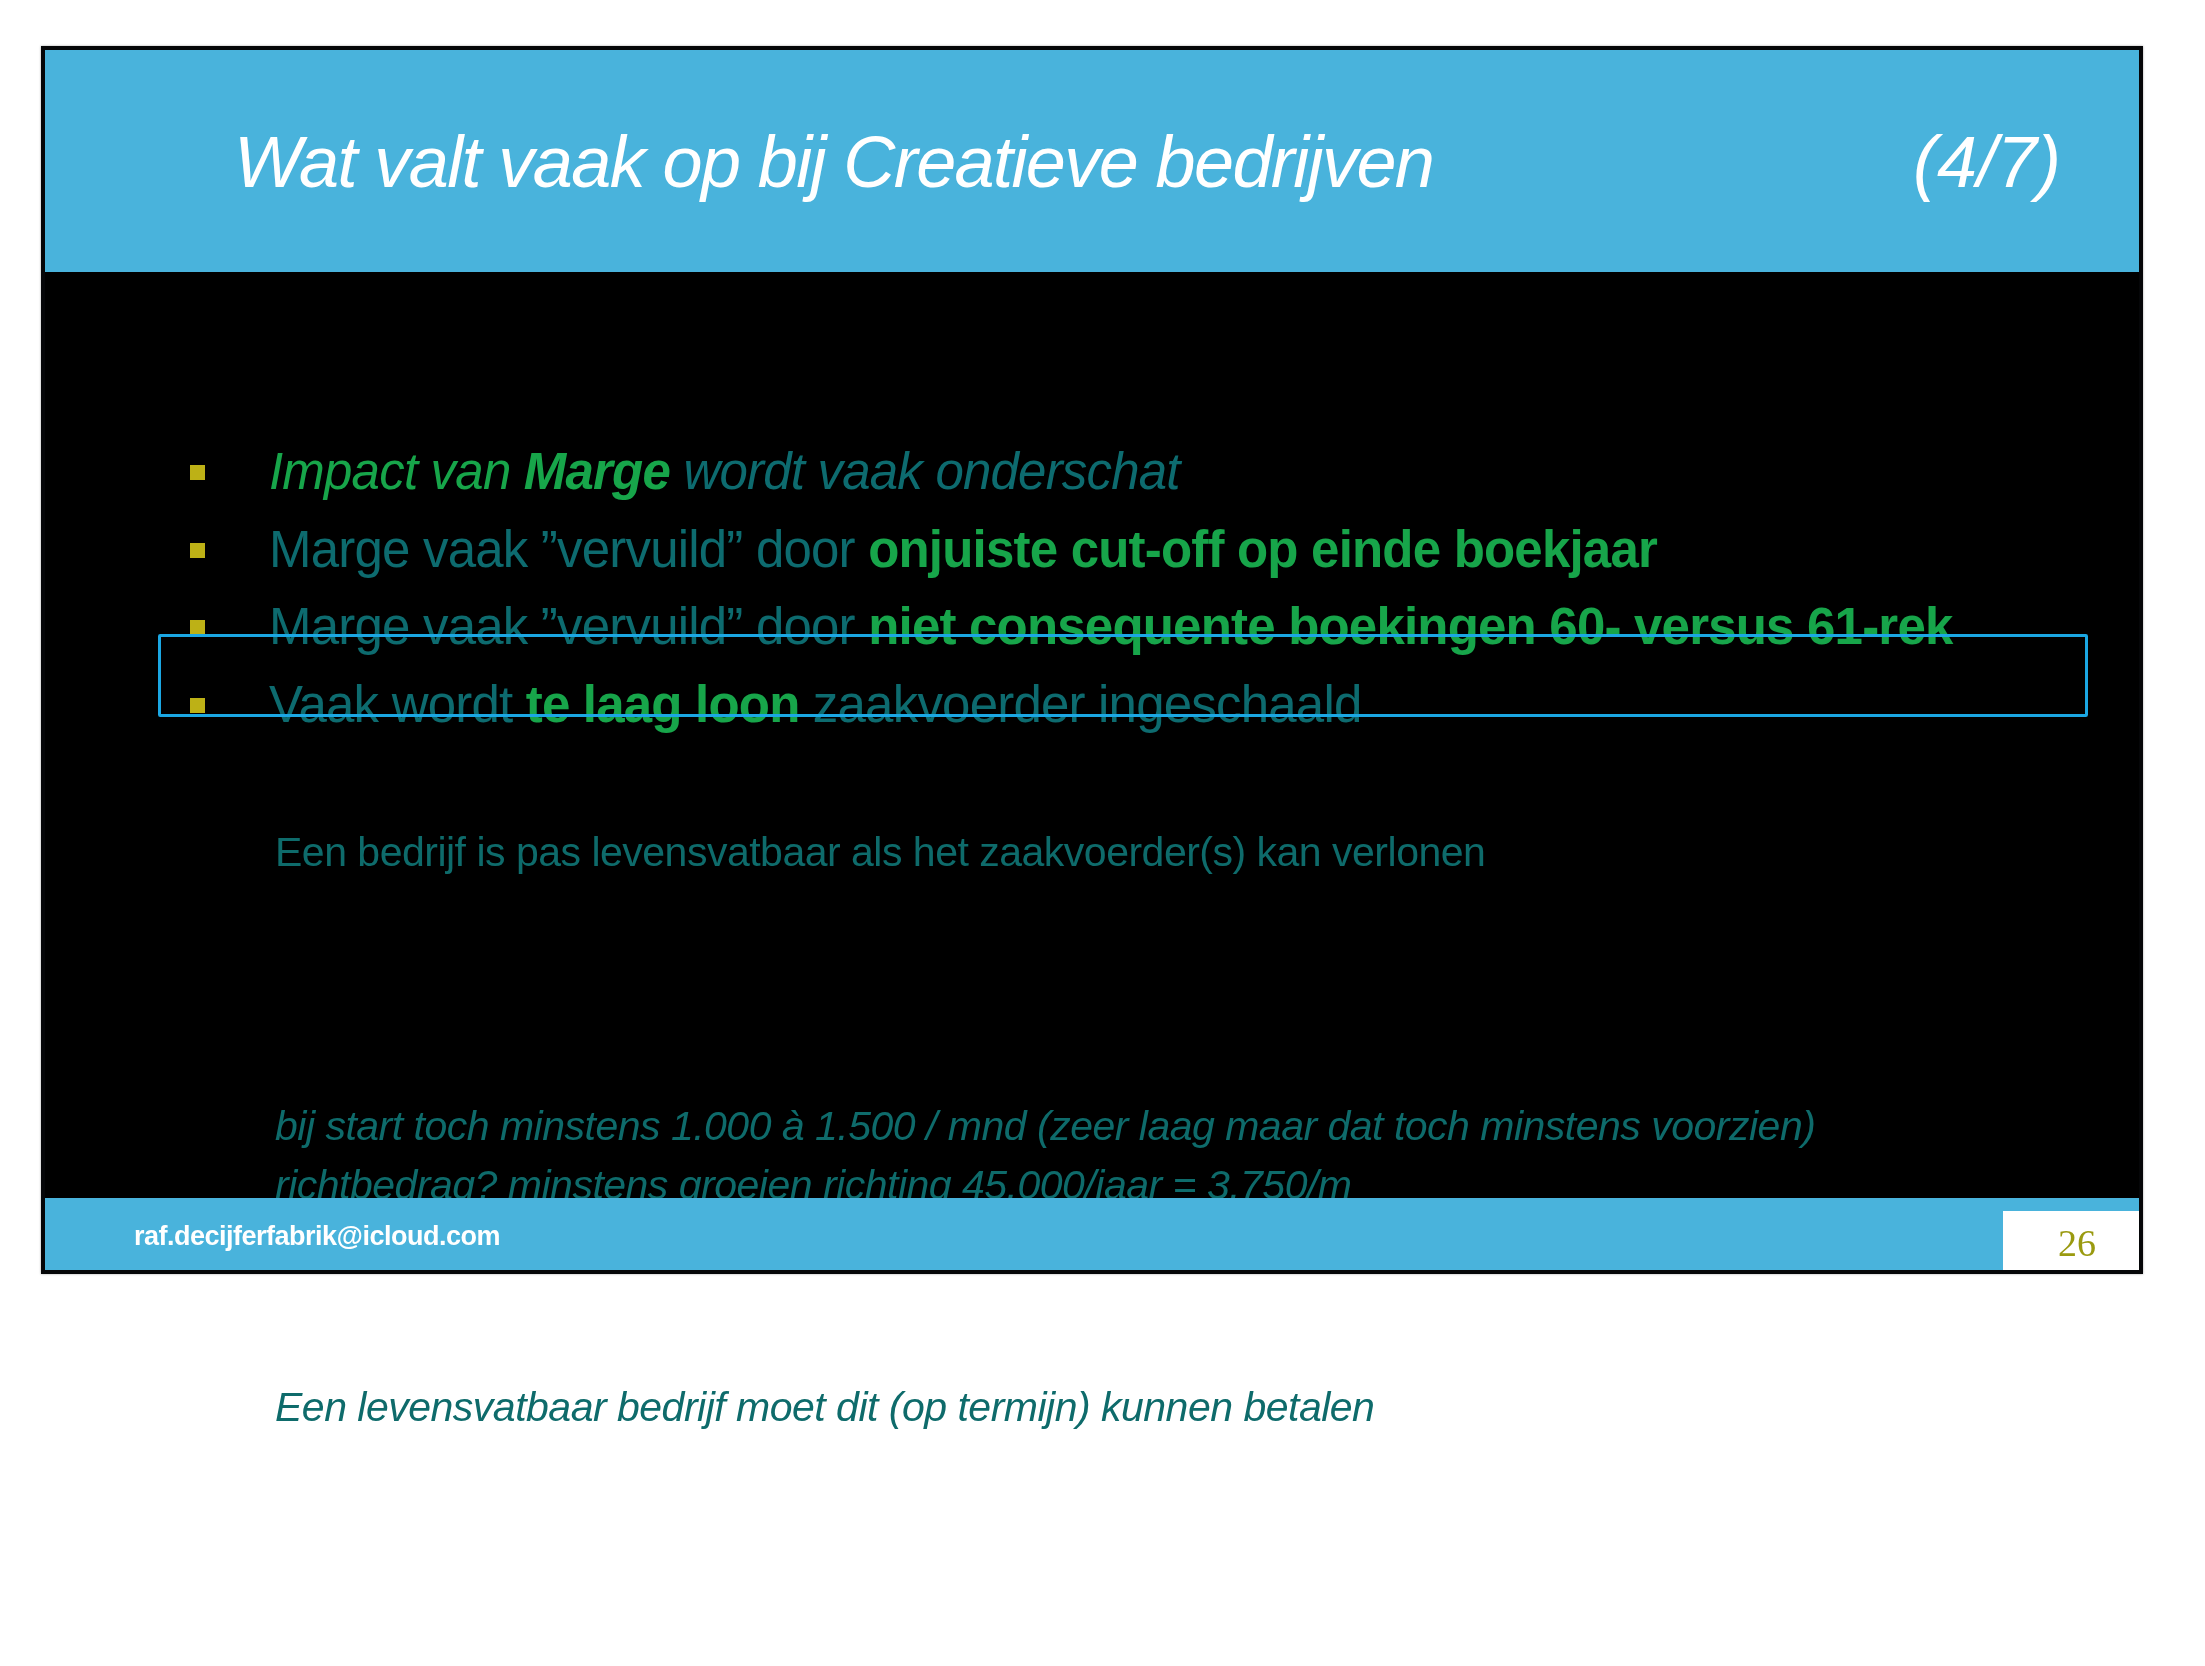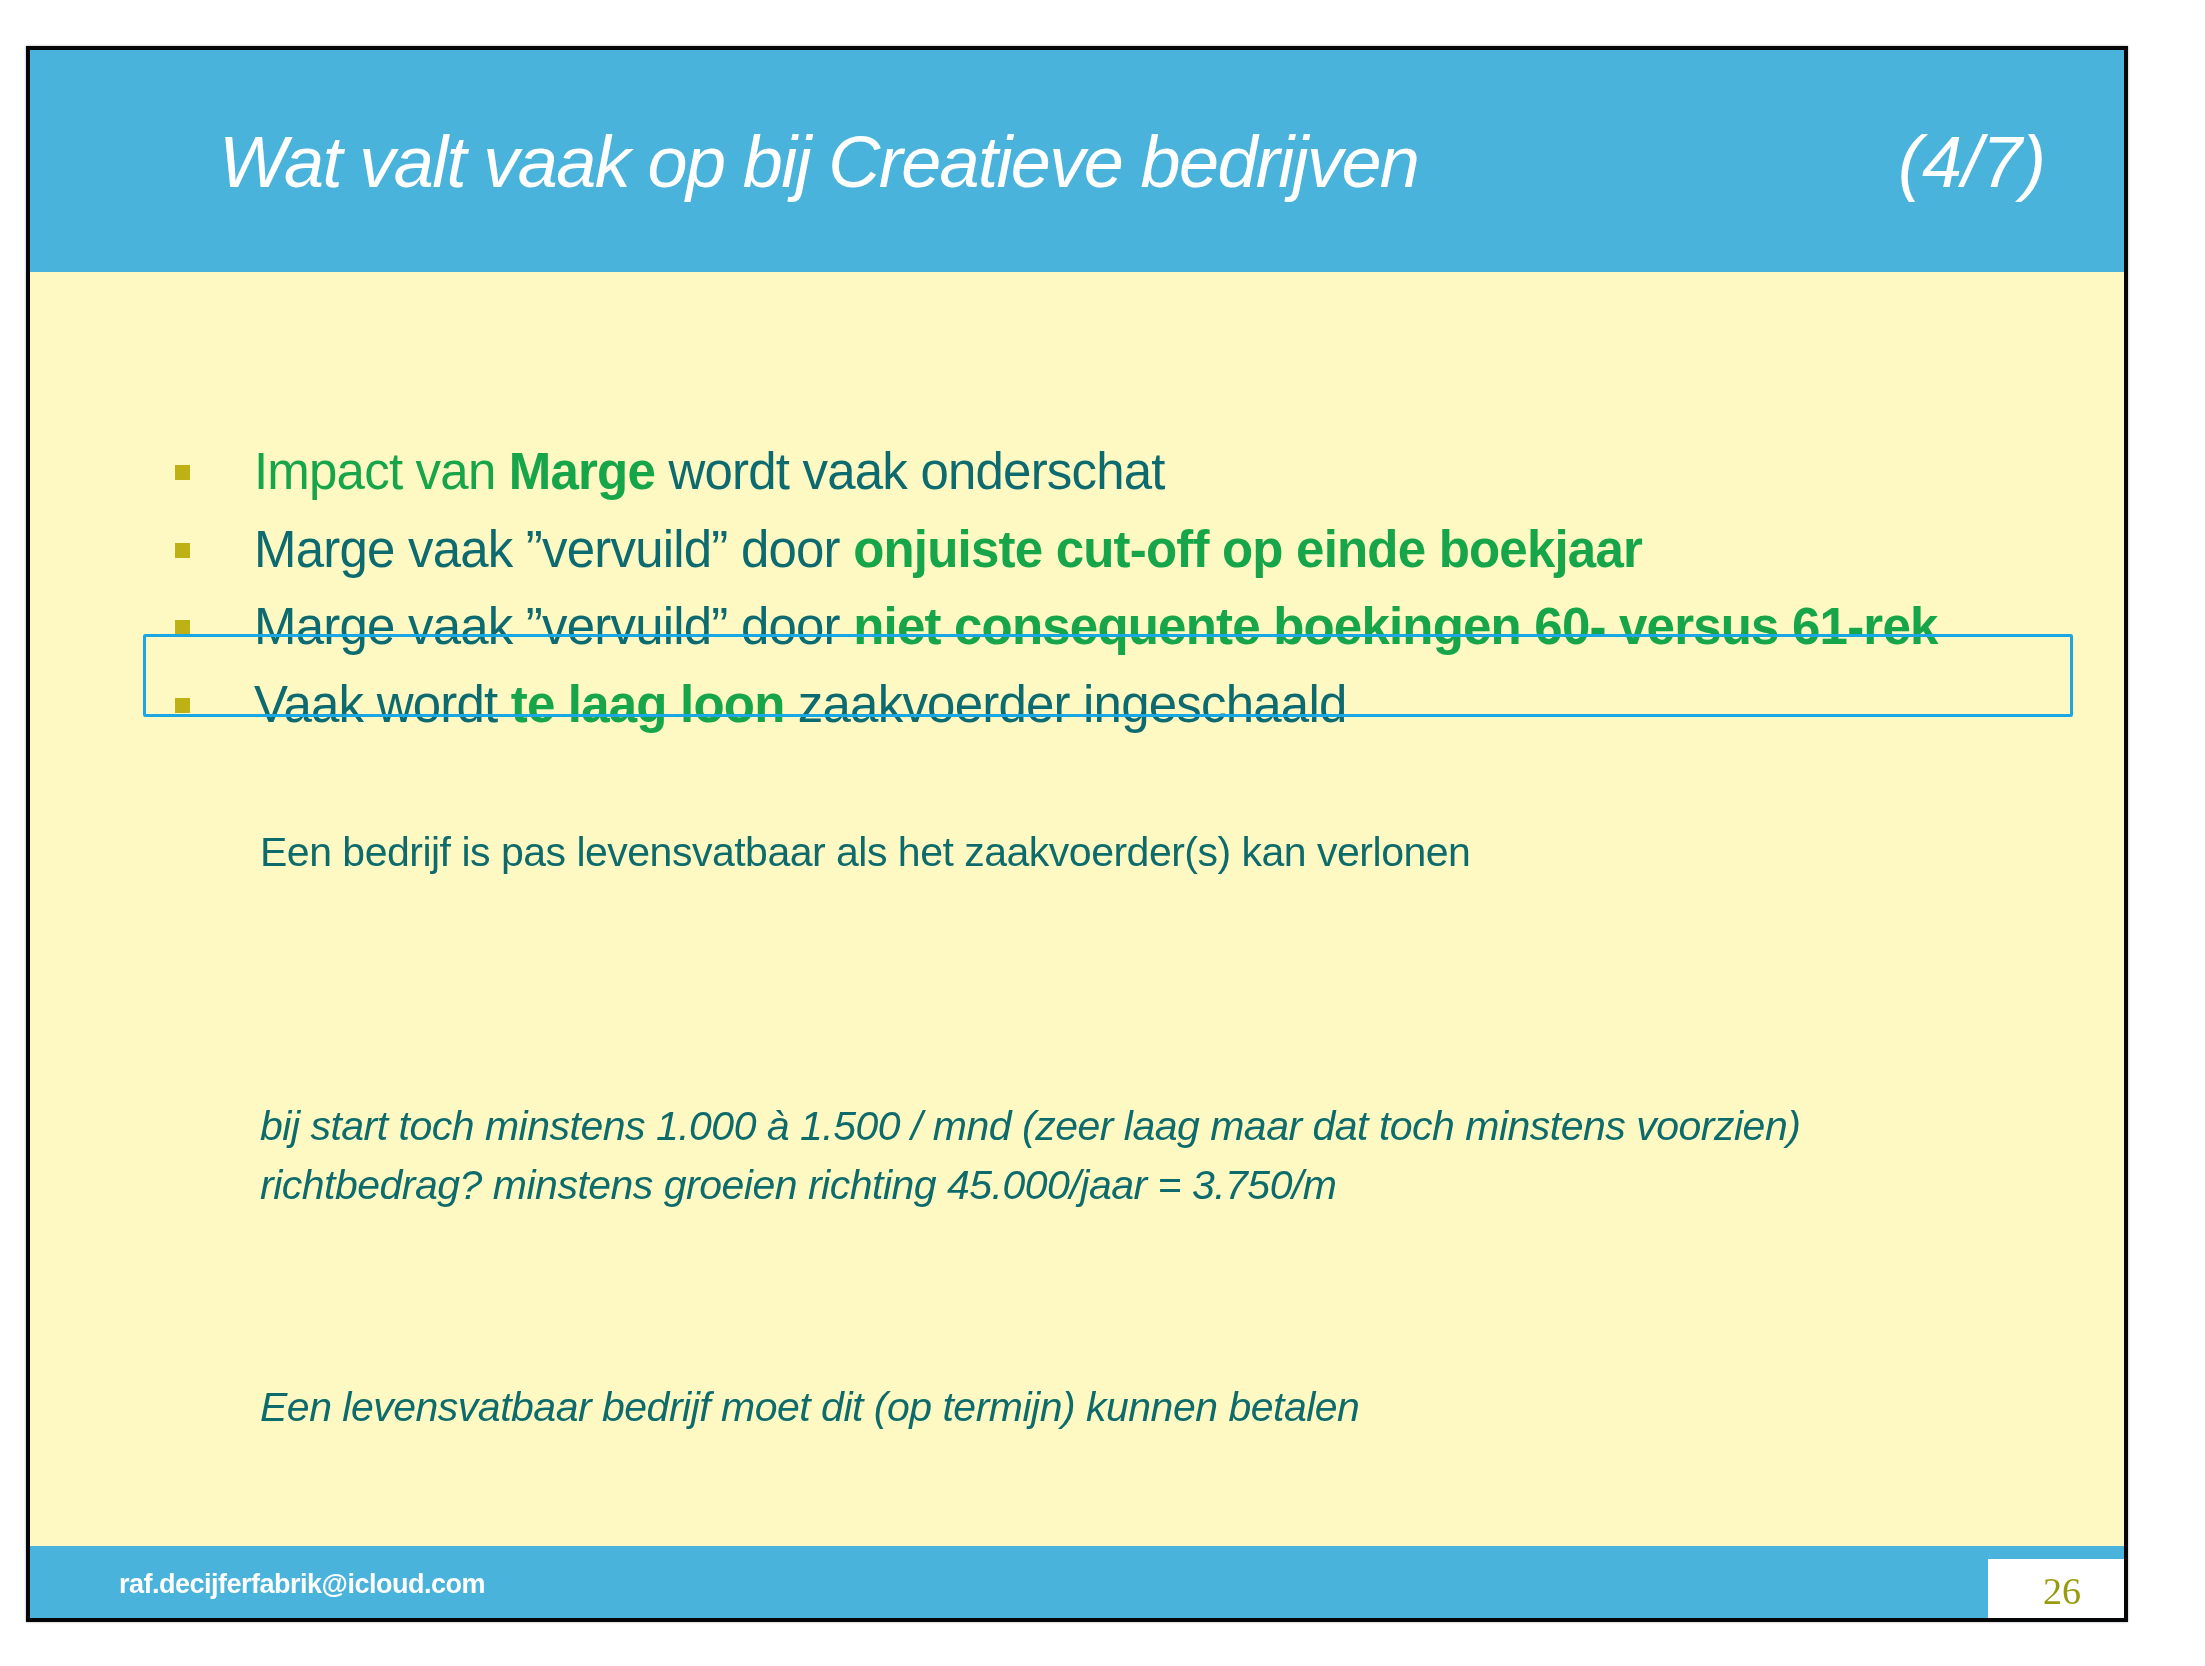--- a/index.html
+++ b/index.html
@@ -9,27 +9,27 @@
     }
     body {
       width: 2205px;
       height: 1667px;
       position: relative;
       overflow: hidden;
       font-family: "Liberation Sans", sans-serif;
     }
     .slide-frame {
       position: absolute;
-      left: 26px;
+      left: 41px;
       top: 46px;
       width: 2102px;
-      height: 1576px;
+      height: 1228px;
       box-sizing: border-box;
       border: 4.4px solid #050608;
-      background: #fef9c3;
+      background: #000000;
       box-shadow: 0 0 2.2px rgba(0,0,0,0.35);
     }
     .title-bar {
       position: absolute;
       left: 0;
       top: 0;
       right: 0;
       height: 222px;
       background: #49b3dc;
     }
@@ -148,21 +148,21 @@
 
   <div class="title-bar">
     <div class="title-text">Wat valt vaak op bij Creatieve bedrijven</div>
     <div class="title-counter">(4/7)</div>
   </div>
 
   <div class="bullets">
 
     <div class="bullet-row" style="top:390px;">
       <div class="bullet-marker" style="top:24.6px;"></div>
-      <div class="bullet-text" style="top:5.5px;">
+      <div class="bullet-text" style="top:5.5px;font-style:italic;">
         <span class="green">Impact van </span><span class="green-bold">Marge</span><span> wordt vaak onderschat</span>
       </div>
     </div>
 
     <div class="bullet-row" style="top:468px;">
       <div class="bullet-marker" style="top:24.6px;"></div>
       <div class="bullet-text" style="top:5.5px;">
         <span>Marge vaak ”vervuild” door </span><span class="green-bold">onjuiste cut-off op einde boekjaar</span>
       </div>
     </div>

